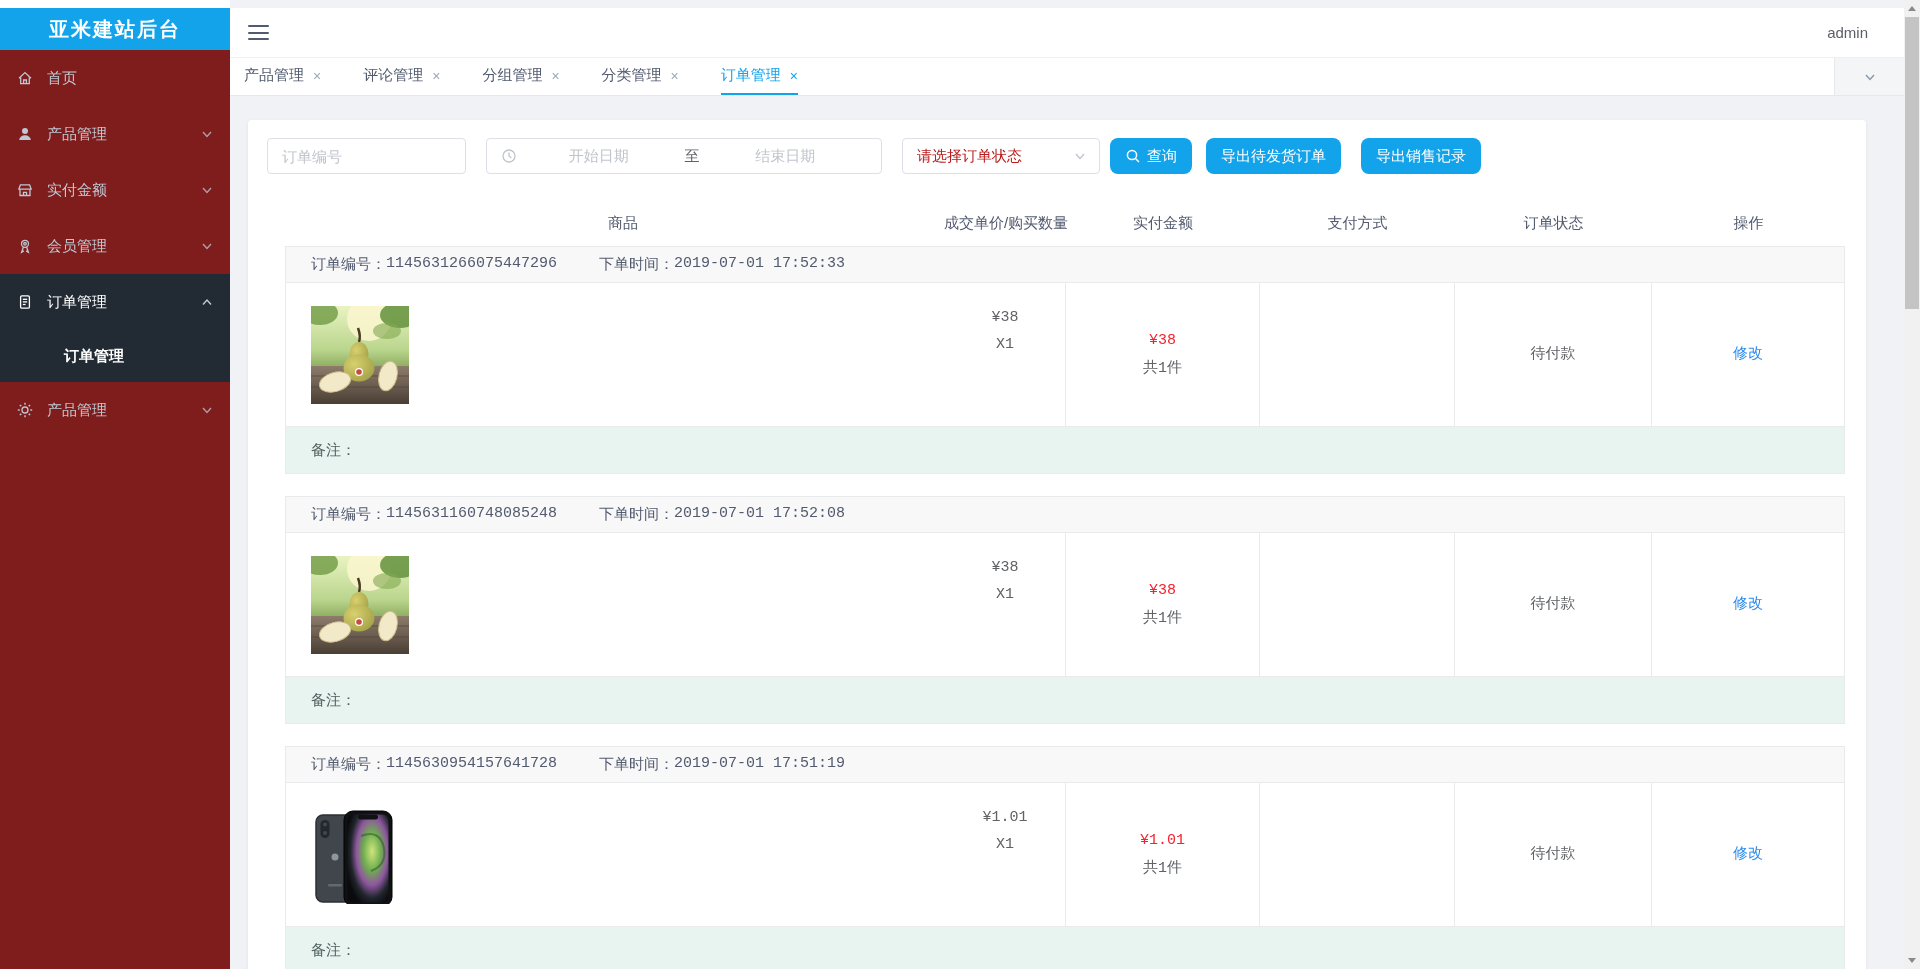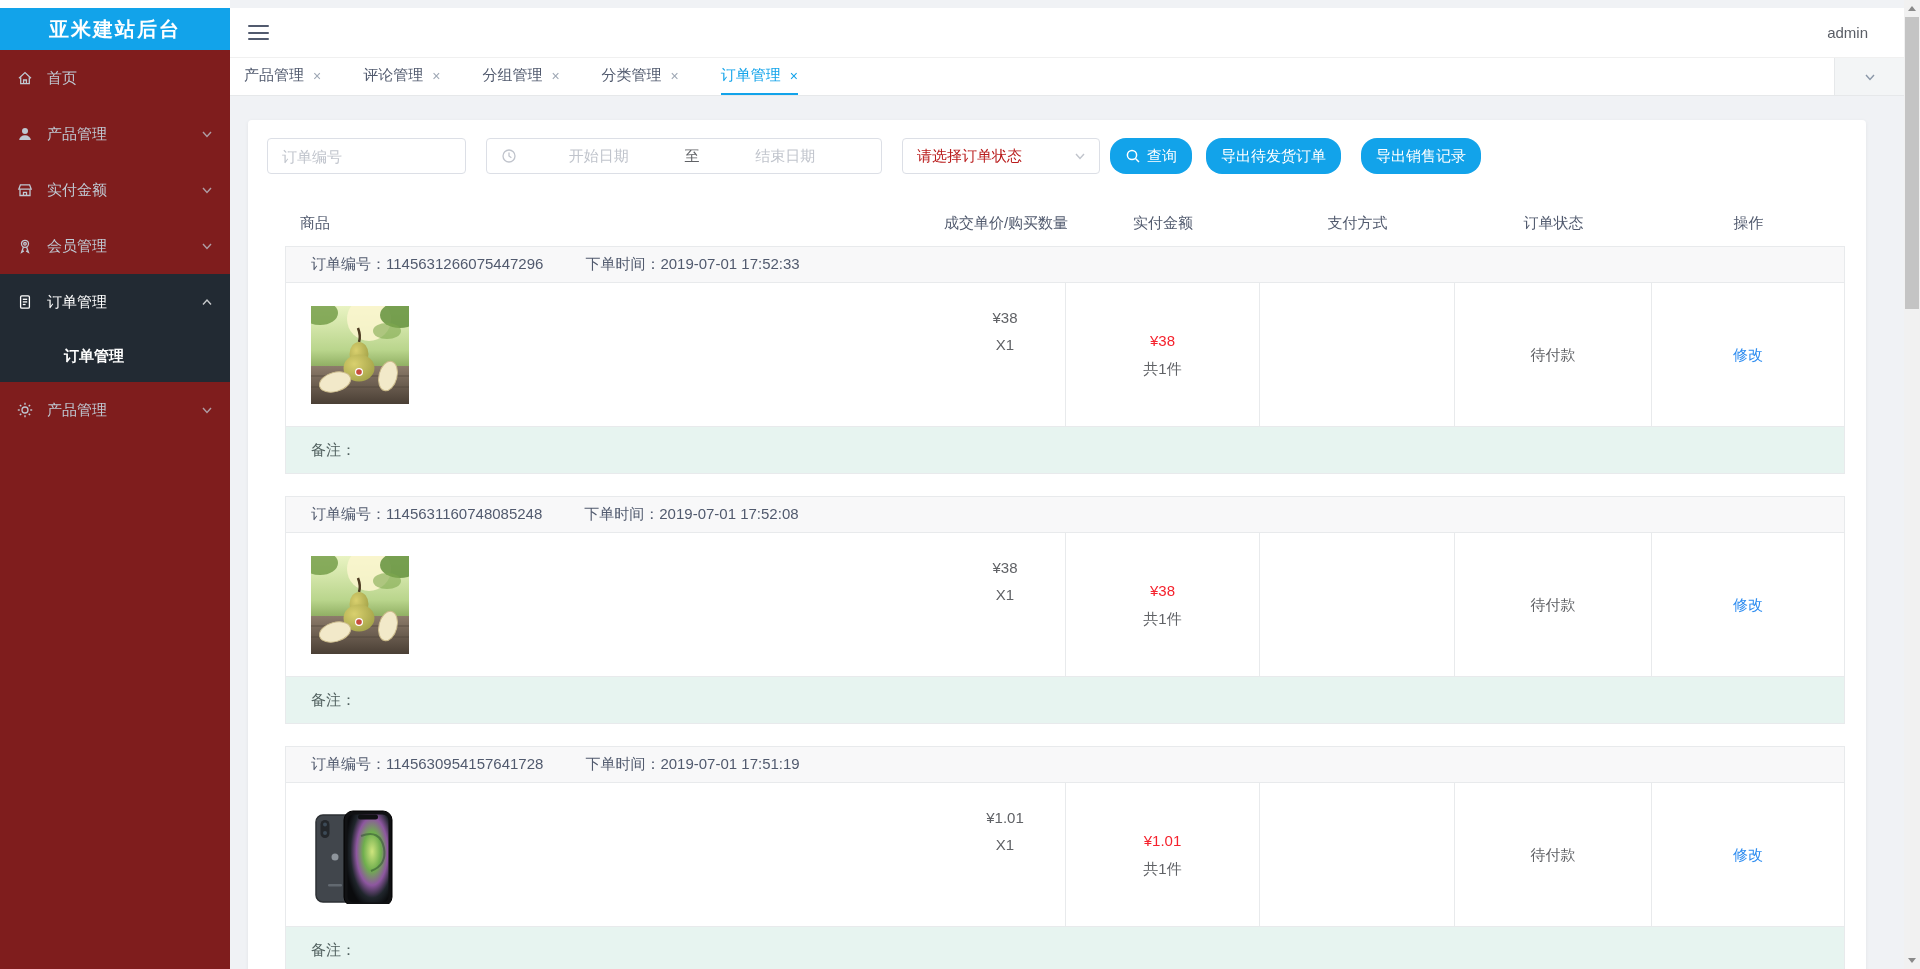--- a/index.html
+++ b/index.html
@@ -48,36 +48,36 @@
 
   .filter-row { display:flex; align-items:center; }
   .inp, .date-range, .select { height:36px; border:1px solid #dcdfe6; border-radius:4px; background:#fff; font-size:15px; }
   .inp { width:199px; padding:0 14px; color:#606266; outline:none; }
   .inp::placeholder { color:#c0c4cc; }
   .date-range { width:396px; margin-left:20px; display:flex; align-items:center; padding:0 14px; }
   .date-range .ph { flex:1; text-align:center; color:#c0c4cc; }
   .date-range .sep { color:#606266; padding:0 4px; }
   .select { width:198px; margin-left:20px; display:flex; align-items:center; padding:0 12px 0 14px; cursor:pointer; }
   .select .ph { flex:1; color:#b91c1c;font-family:Liberation Mono, monospace; }
-  .btn { height:36px; border:none; border-radius:16px; background:#12a3ea; color:#fff; font-size:15px;
+  .btn { height:36px; border:none; border-radius:8px; background:#12a3ea; color:#fff; font-size:15px;
     display:flex; align-items:center; justify-content:center; padding:0 15px; cursor:pointer;
     font-family:inherit; white-space:nowrap; }
   .btn .bic { display:flex; margin-right:6px; }
   .btn.search { margin-left:10px; }
   .btn.exp1 { margin-left:14px; }
   .btn.exp2 { margin-left:20px; }
 
   
   .order-table { width:1560px; margin:28px 0 0 18px; }
   .thead { display:flex; align-items:center; height:42px; font-size:15px; color:#515a6e; margin-bottom:2px; }
   .c1 { flex:1; } .c2 { width:120px; } .c3 { width:194px; } .c4 { width:195px; } .c5 { width:197px; } .c6 { width:193px; }
   .thead > div { display:flex; justify-content:center; white-space:nowrap; }
-  .thead .c1 { justify-content:flex-start; padding-left:15px; }
-
-  .order-block { border:1px solid #e8eaec; margin-bottom:22px; background:#fff; }
+  .thead .c1 { justify-content:center; padding-left:15px; }
+
+  .order-block { border:1px solid #e8eaec; margin-bottom:22px; background:#fff;font-family:Liberation Mono, monospace; }
   .oheader { height:36px; background:#f8f8f9; border-bottom:1px solid #e8eaec; display:flex;
     align-items:center; padding:0 25px; font-size:15px; color:#515a6e; }
   .oheader .pair { margin-right:42px; display:flex; }
   .prow { display:flex; height:144px; border-bottom:1px solid #e8eaec; font-size:15px; color:#606266; }
   .prow .c1 { padding:23px 0 0 25px; }
   .pimg { width:98px; height:98px; overflow:hidden; }
   .prow .c2 { padding-top:21px; text-align:center; line-height:27px; }
   .cell { display:flex; flex-direction:column; align-items:center; justify-content:center;
     border-left:1px solid #e8eaec; line-height:28px; }
   .red { color:#f5222d; }

